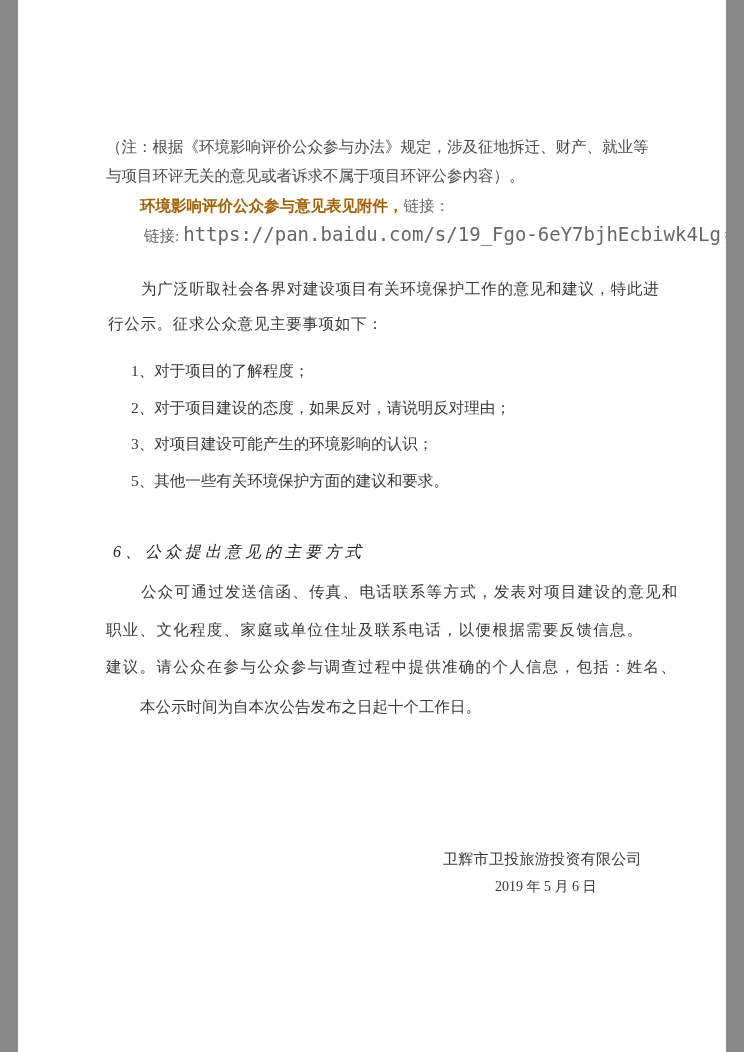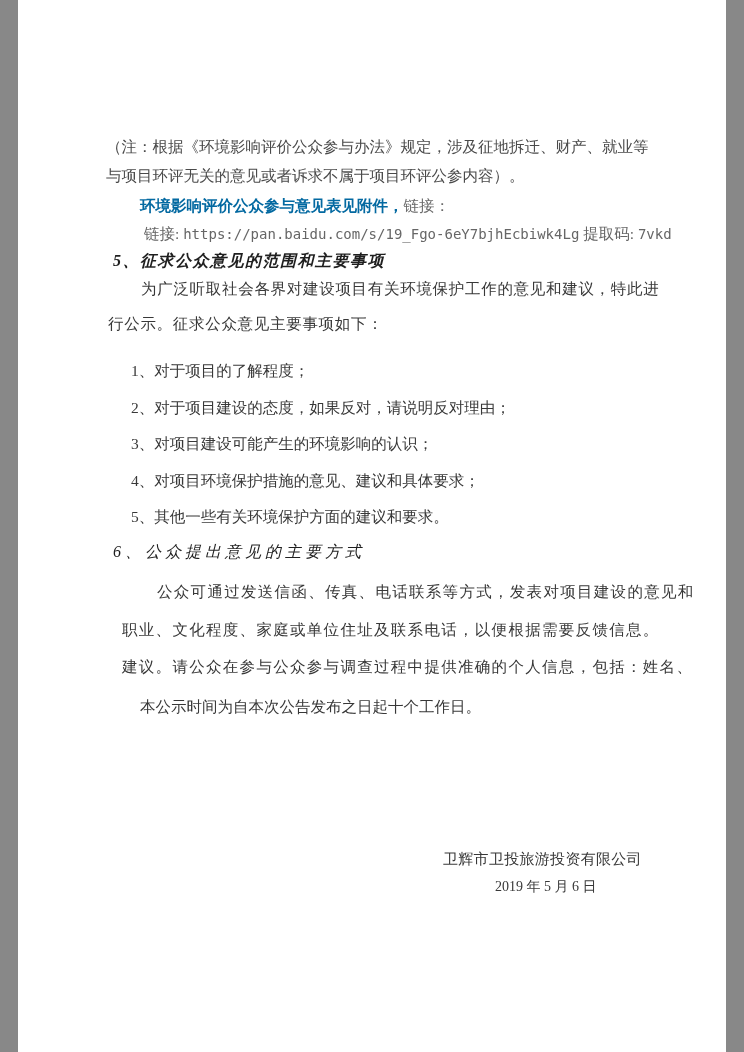--- a/index.html
+++ b/index.html
@@ -14,40 +14,40 @@
   }
   .abs{position:absolute;white-space:nowrap;}
   .para{position:absolute;}
   .ln{white-space:nowrap;}
 
   
   .note{left:88px;top:132px;width:600px;font-size:15.5px;line-height:29px;color:#4a4a4a;}
 
   
   .attach{left:122px;top:192px;font-size:15.5px;line-height:28px;}
-  .attach .b{font-family:"Liberation Sans","DejaVu Sans",sans-serif;font-weight:700;color:#0369a1;}
+  .attach .b{font-family:"Liberation Sans","DejaVu Sans",sans-serif;font-weight:700;color:#a16207;}
   .attach .g{color:#6a6a6a;font-family:Liberation Serif, serif;}
 
   
   .linkline{left:126px;top:220px;font-size:15.5px;line-height:28px;color:#666666;}
-  .linkline .url{font-family:"DejaVu Sans Mono","Liberation Mono",monospace;font-size:14px;color:#666666;}
+  .linkline .url{font-family:"DejaVu Sans Mono","Liberation Mono",monospace;font-size:19px;color:#666666;}
 
   
   .h5{left:95px;top:247px;font-size:16px;line-height:28px;font-weight:700;font-style:italic;color:#1f1f1f;letter-spacing:1.5px;}
   .h6{left:95px;top:538px;font-size:16px;line-height:28px;font-weight:400;font-style:italic;color:#1f1f1f;letter-spacing:4px;}
 
   
   .intro{left:90px;top:271px;width:600px;font-size:15.5px;line-height:35px;letter-spacing:0.7px;}
   .intro .ind{text-indent:33px;}
 
   
   .items{left:113px;top:353px;font-size:15.5px;line-height:36.5px;}
 
   
-  .s6p{left:104px;top:573px;width:608px;font-size:15.5px;line-height:37.5px;letter-spacing:1.3px;}
+  .s6p{left:88px;top:573px;width:608px;font-size:15.5px;line-height:37.5px;letter-spacing:1.3px;}
   .s6p .ind{text-indent:35px;}
 
   
   .closing{left:122px;top:693px;font-size:15.5px;line-height:28px;}
 
   
   .company{left:425px;top:848px;font-size:15px;line-height:22px;letter-spacing:0.3px;}
   .sigdate{left:477px;top:876px;font-size:14px;line-height:22px;}
 </style>
 </head>
@@ -57,32 +57,30 @@
 
   <div class="para note">
     <div class="ln">（注：根据《环境影响评价公众参与办法》规定，涉及征地拆迁、财产、就业等</div>
     <div class="ln">与项目环评无关的意见或者诉求不属于项目环评公参内容）。</div>
   </div>
 
   <div class="abs attach"><span class="b">环境影响评价公众参与意见表见附件，</span><span class="g">链接：</span></div>
 
   <div class="abs linkline"><span>链接: </span><span class="url">https://pan.baidu.com/s/19_Fgo-6eY7bjhEcbiwk4Lg</span><span> 提取码: </span><span class="url">7vkd</span></div>
 
-  <div class="abs h5">5、征求公众意见的范围和主要事项</div>
 
   <div class="para intro">
     <div class="ln ind">为广泛听取社会各界对建设项目有关环境保护工作的意见和建议，特此进</div>
     <div class="ln">行公示。征求公众意见主要事项如下：</div>
   </div>
 
   <div class="para items">
     <div class="ln">1、对于项目的了解程度；</div>
     <div class="ln">2、对于项目建设的态度，如果反对，请说明反对理由；</div>
     <div class="ln">3、对项目建设可能产生的环境影响的认识；</div>
-    <div class="ln">4、对项目环境保护措施的意见、建议和具体要求；</div>
     <div class="ln">5、其他一些有关环境保护方面的建议和要求。</div>
   </div>
 
   <div class="abs h6">6、公众提出意见的主要方式</div>
 
   <div class="para s6p">
     <div class="ln ind">公众可通过发送信函、传真、电话联系等方式，发表对项目建设的意见和</div>
     <div class="ln">职业、文化程度、家庭或单位住址及联系电话，以便根据需要反馈信息。</div>
     <div class="ln">建议。请公众在参与公众参与调查过程中提供准确的个人信息，包括：姓名、</div>
   </div>

